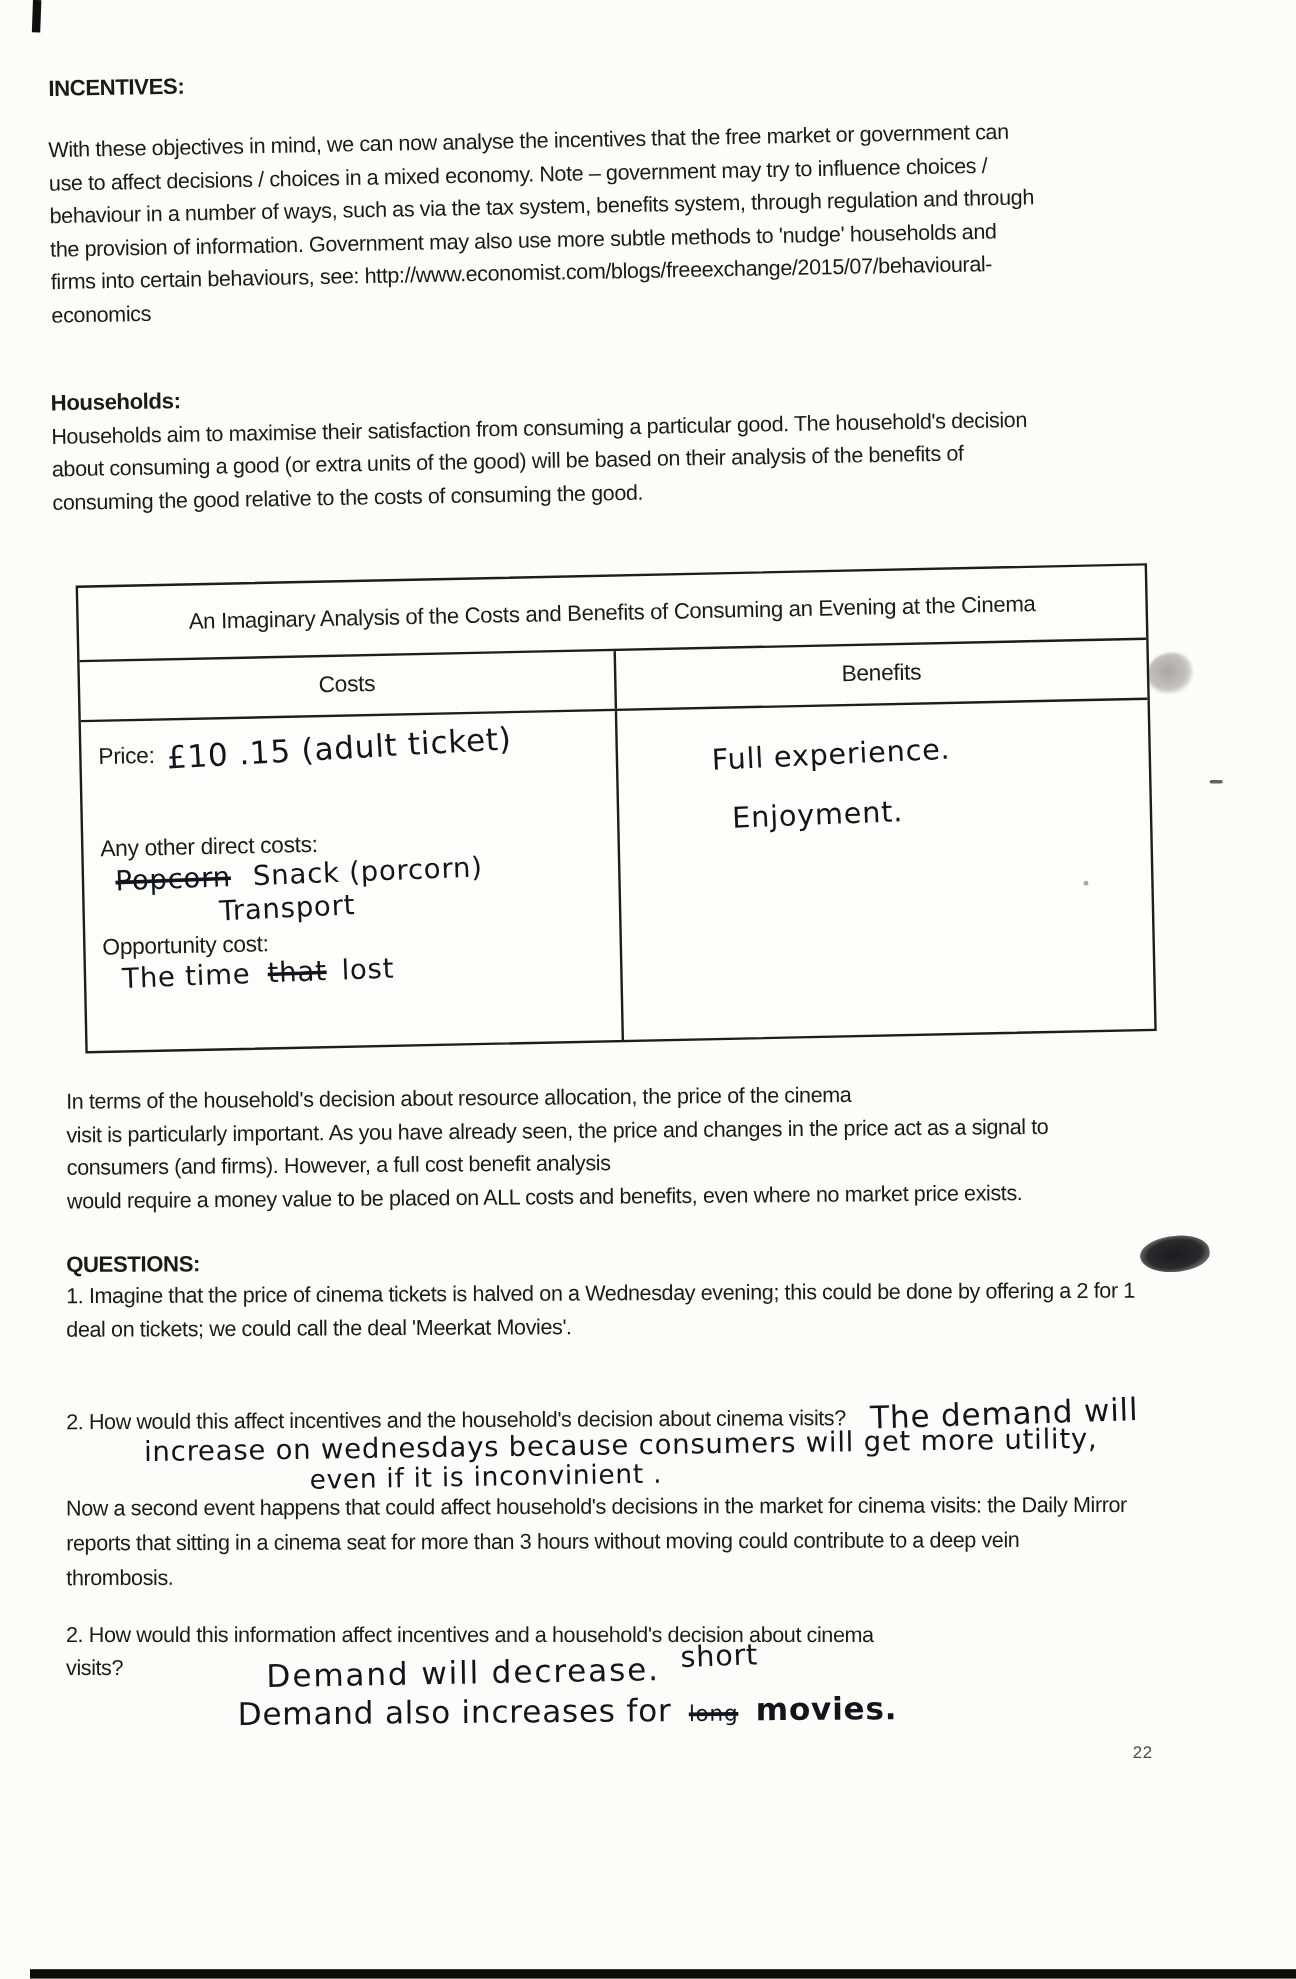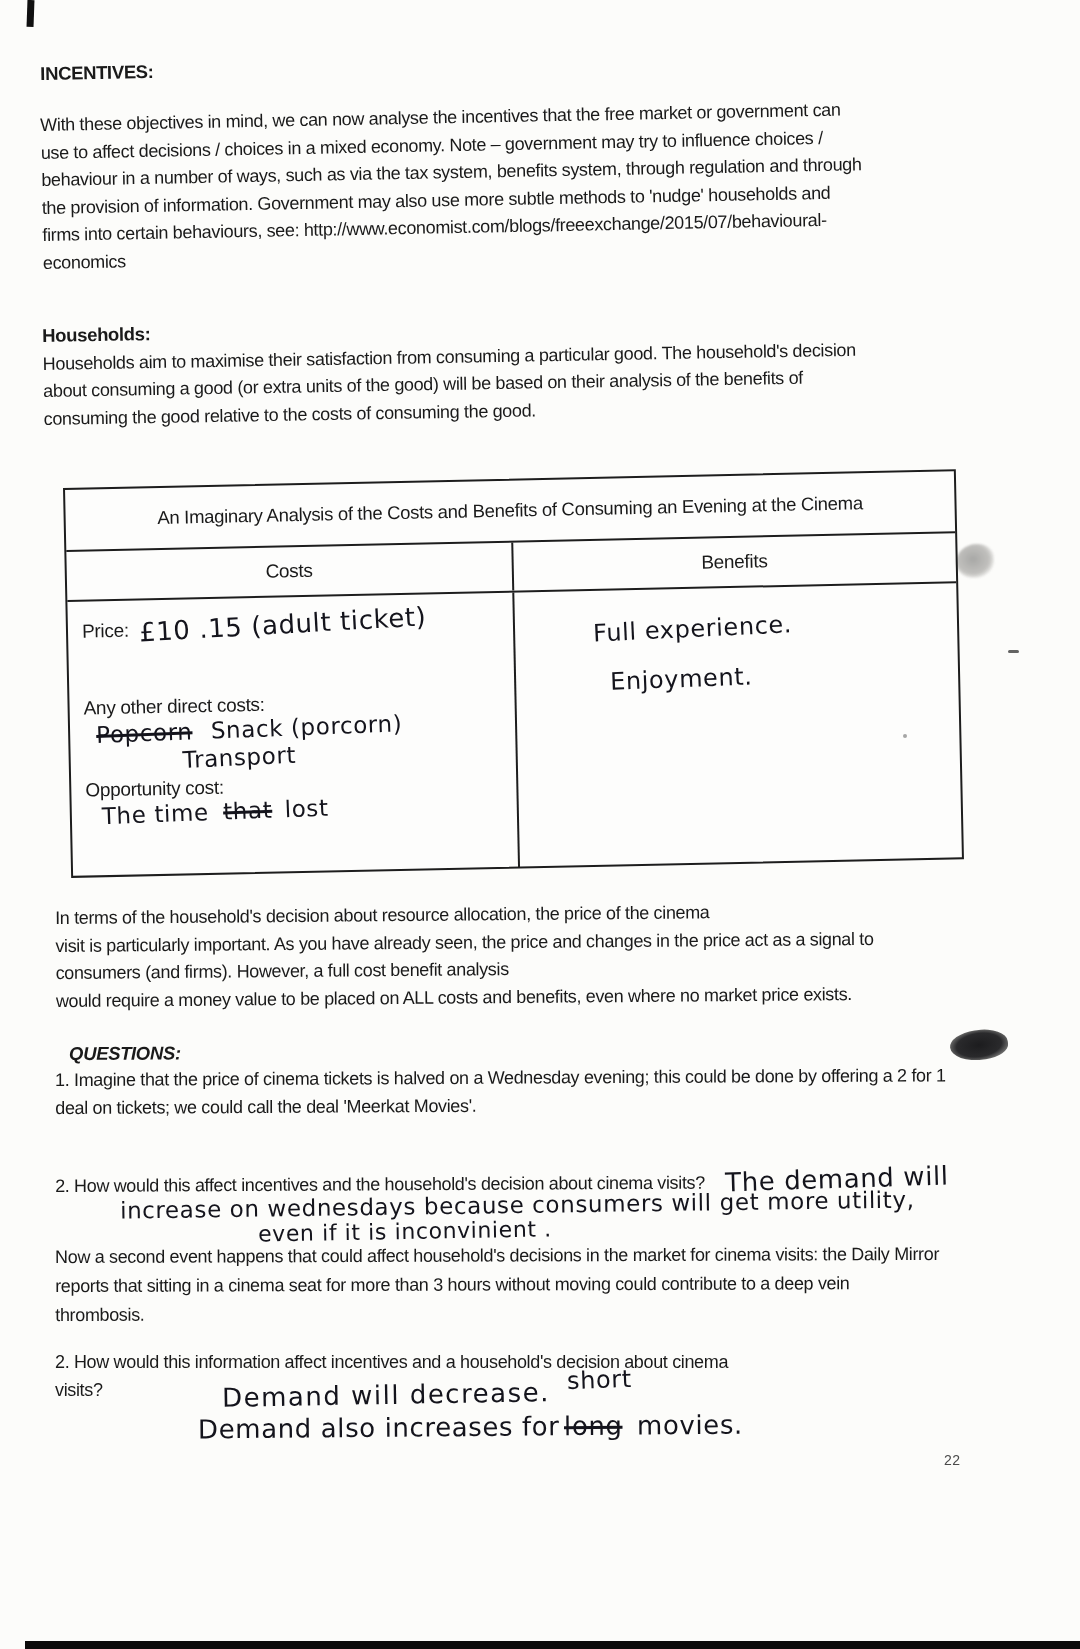--- a/index.html
+++ b/index.html
@@ -112,21 +112,21 @@
       <div class="abs hand" style="left:94px;top:76px;font-size:24px;transform:rotate(-1deg);">Enjoyment.</div>
     </div>
   </div>
 </div>
 
 <div class="abs printed" style="left:55px;top:905px;transform:rotate(-0.5deg);transform-origin:left top;">In terms of the household's decision about resource allocation, the price of the cinema
 visit is particularly important. As you have already seen, the price and changes in the price act as a signal to
 consumers (and firms). However, a full cost benefit analysis
 would require a money value to be placed on ALL costs and benefits, even where no market price exists.</div>
 
-<div class="abs printed bold" style="left:69px;top:1040px;transform:rotate(-0.3deg);transform-origin:left top;font-style:italic;">QUESTIONS:</div>
+<div class="abs printed bold" style="left:55px;top:1040px;transform:rotate(-0.3deg);transform-origin:left top;">QUESTIONS:</div>
 
 <div class="abs printed" style="left:55px;top:1066px;line-height:28px;transform:rotate(-0.3deg);transform-origin:left top;">1. Imagine that the price of cinema tickets is halved on a Wednesday evening; this could be done by offering a 2 for 1
 deal on tickets; we could call the deal 'Meerkat Movies'.</div>
 
 <div class="abs" style="left:55px;top:1168px;display:flex;align-items:baseline;transform:rotate(-0.3deg);transform-origin:left top;">
   <span class="printed">2. How would this affect incentives and the household's decision about cinema visits?</span>
   <span class="hand" style="font-size:26px;margin-left:20px;transform:rotate(-1.5deg);">The demand will</span>
 </div>
 <div class="abs hand" style="left:120px;top:1192px;font-size:23px;transform:rotate(-0.8deg);">increase on wednesdays because consumers will get more utility,</div>
 <div class="abs hand" style="left:258px;top:1219px;font-size:22px;transform:rotate(-1deg);">even if it is inconvinient .</div>
@@ -135,17 +135,17 @@
 reports that sitting in a cinema seat for more than 3 hours without moving could contribute to a deep vein
 thrombosis.</div>
 
 <div class="abs printed" style="left:55px;top:1348px;line-height:28px;">2. How would this information affect incentives and a household's decision about cinema
 visits?</div>
 
 <div class="abs hand" style="left:222px;top:1380px;font-size:26px;letter-spacing:1.5px;transform:rotate(-1deg);">Demand will decrease.</div>
 <div class="abs hand" style="left:567px;top:1366px;font-size:24px;transform:rotate(-2deg);">short</div>
 <div class="abs" style="left:198px;top:1412px;transform:rotate(-0.5deg);">
   <span class="hand" style="font-size:26px;">Demand also increases for</span>
-  <span class="hand struck" style="font-size:26px;margin-left:0;">long</span>
-  <span class="hand" style="font-size:26px;margin-left:10px;">movies.</span>
+  <span class="hand struck" style="font-size:18px;margin-left:10px;">long</span>
+  <span class="hand" style="font-size:26px;margin-left:10px;font-weight:bold;">movies.</span>
 </div>
 
 <div class="abs pagenum">22</div>
 
 </body></html>

